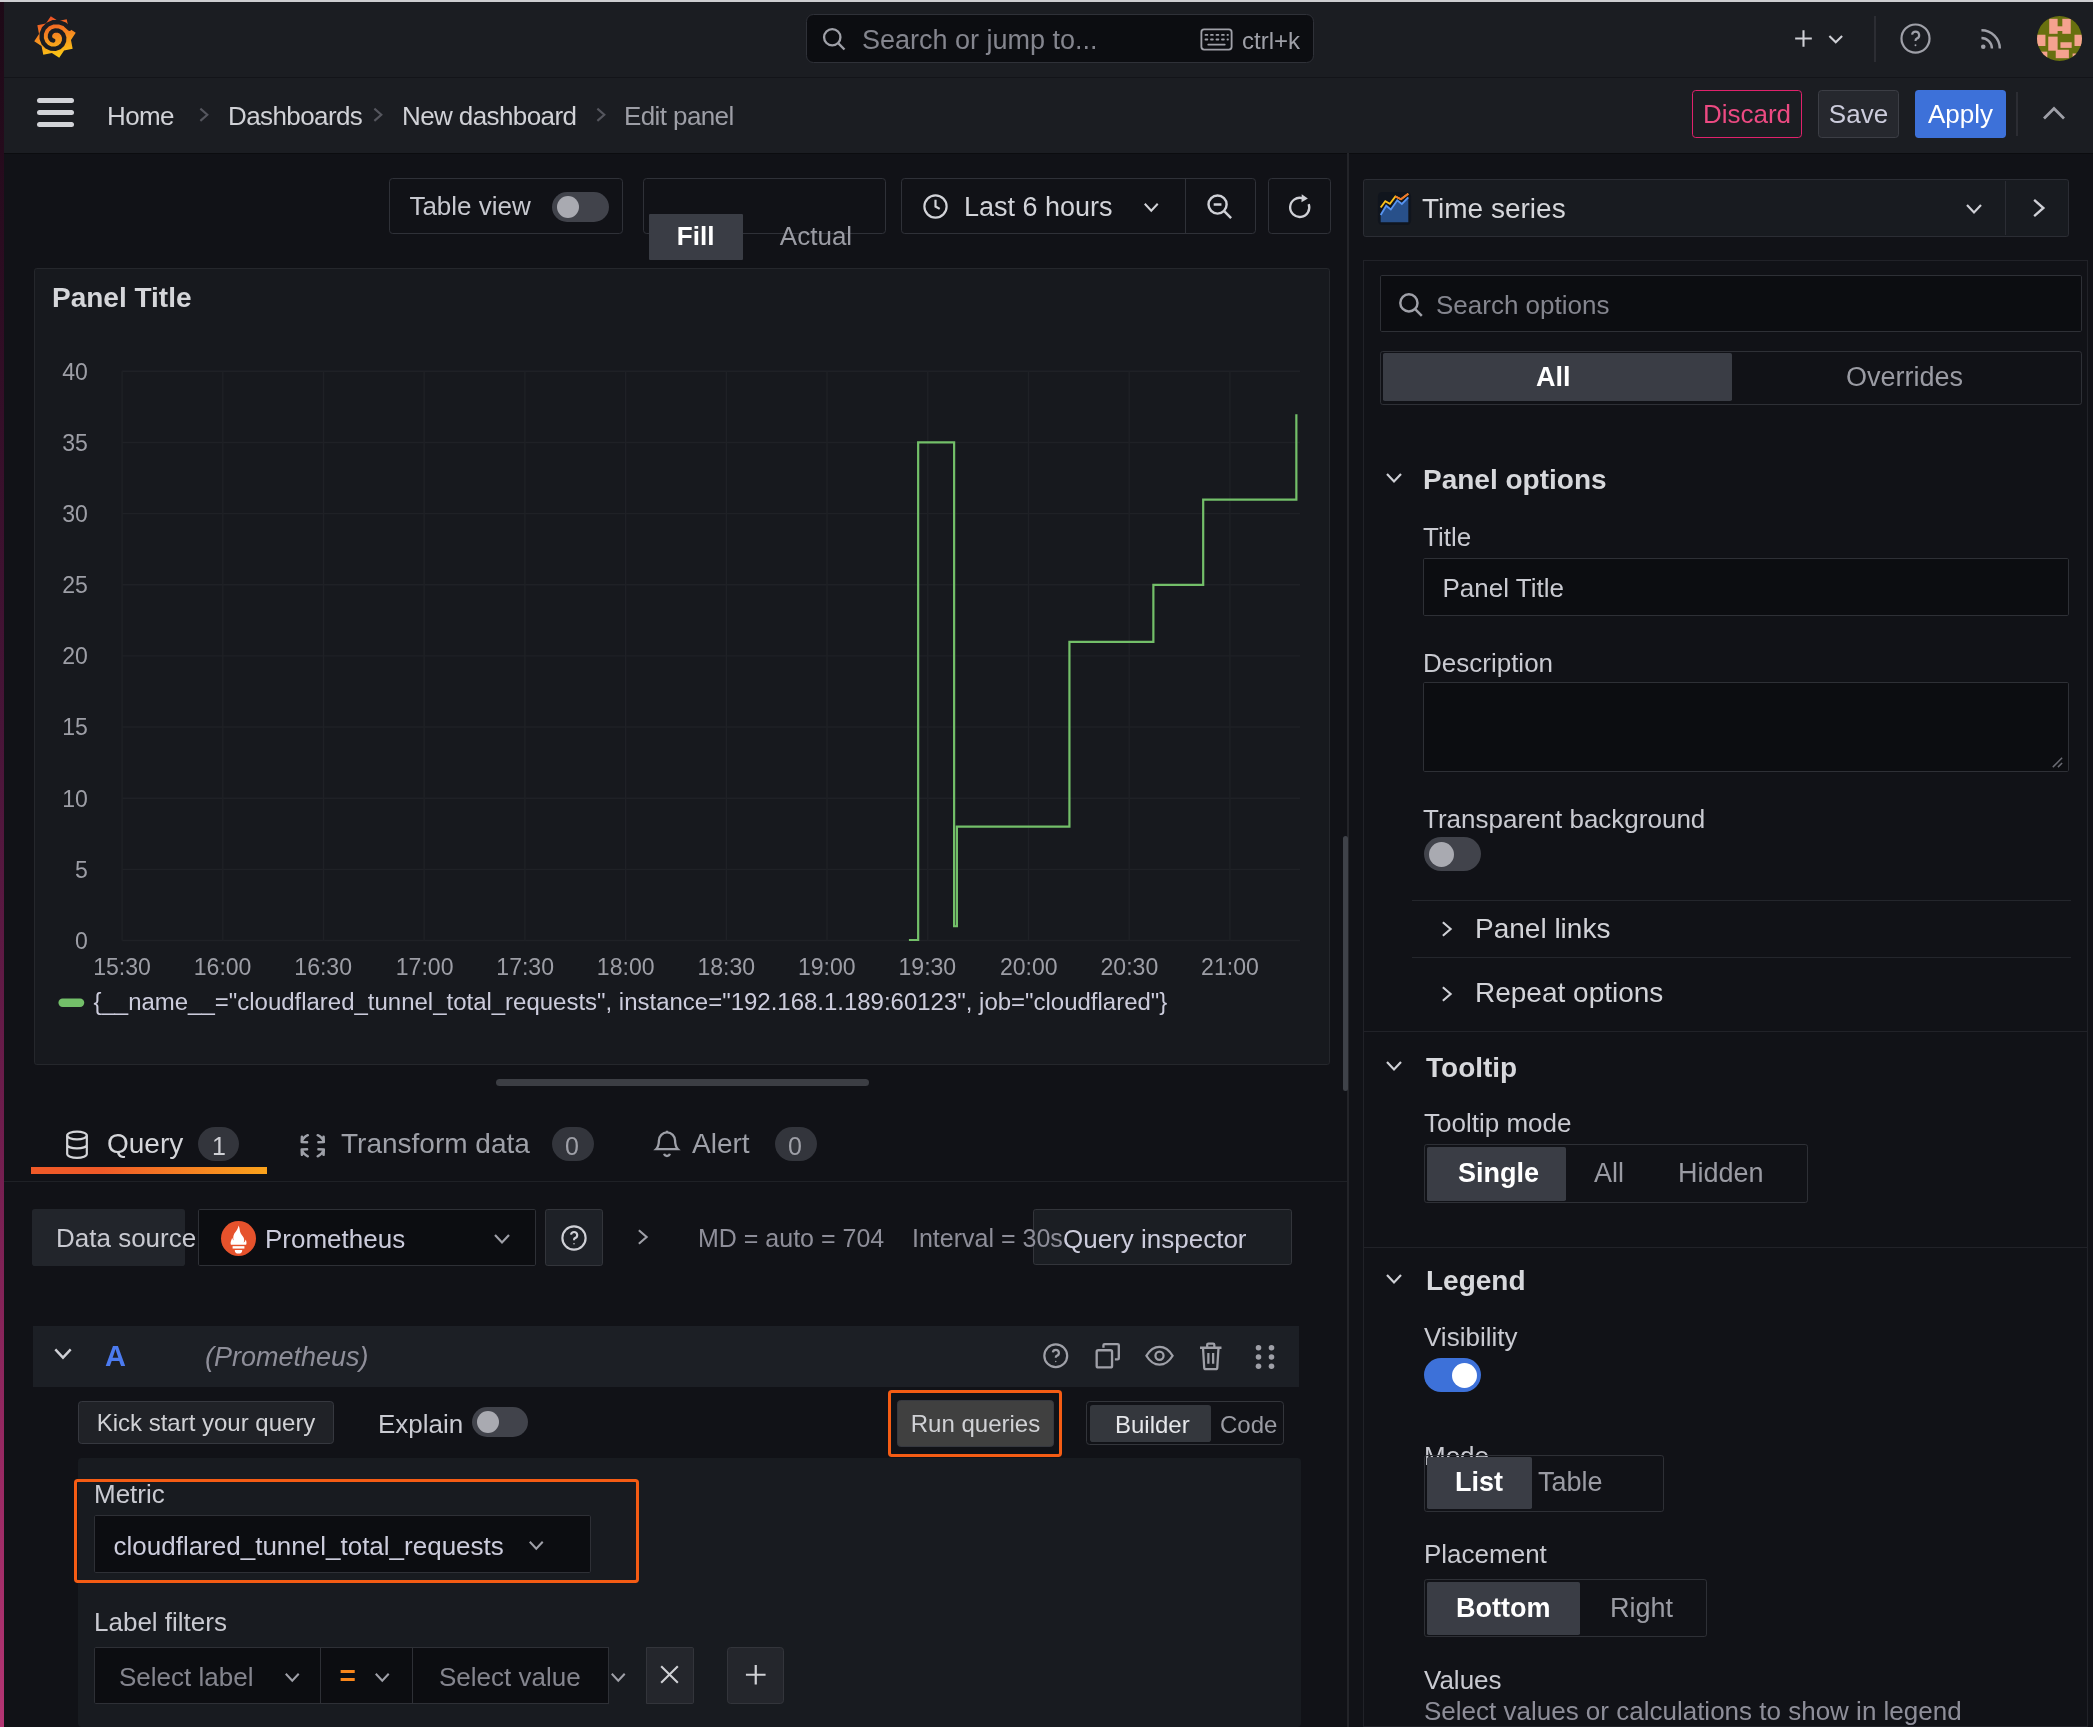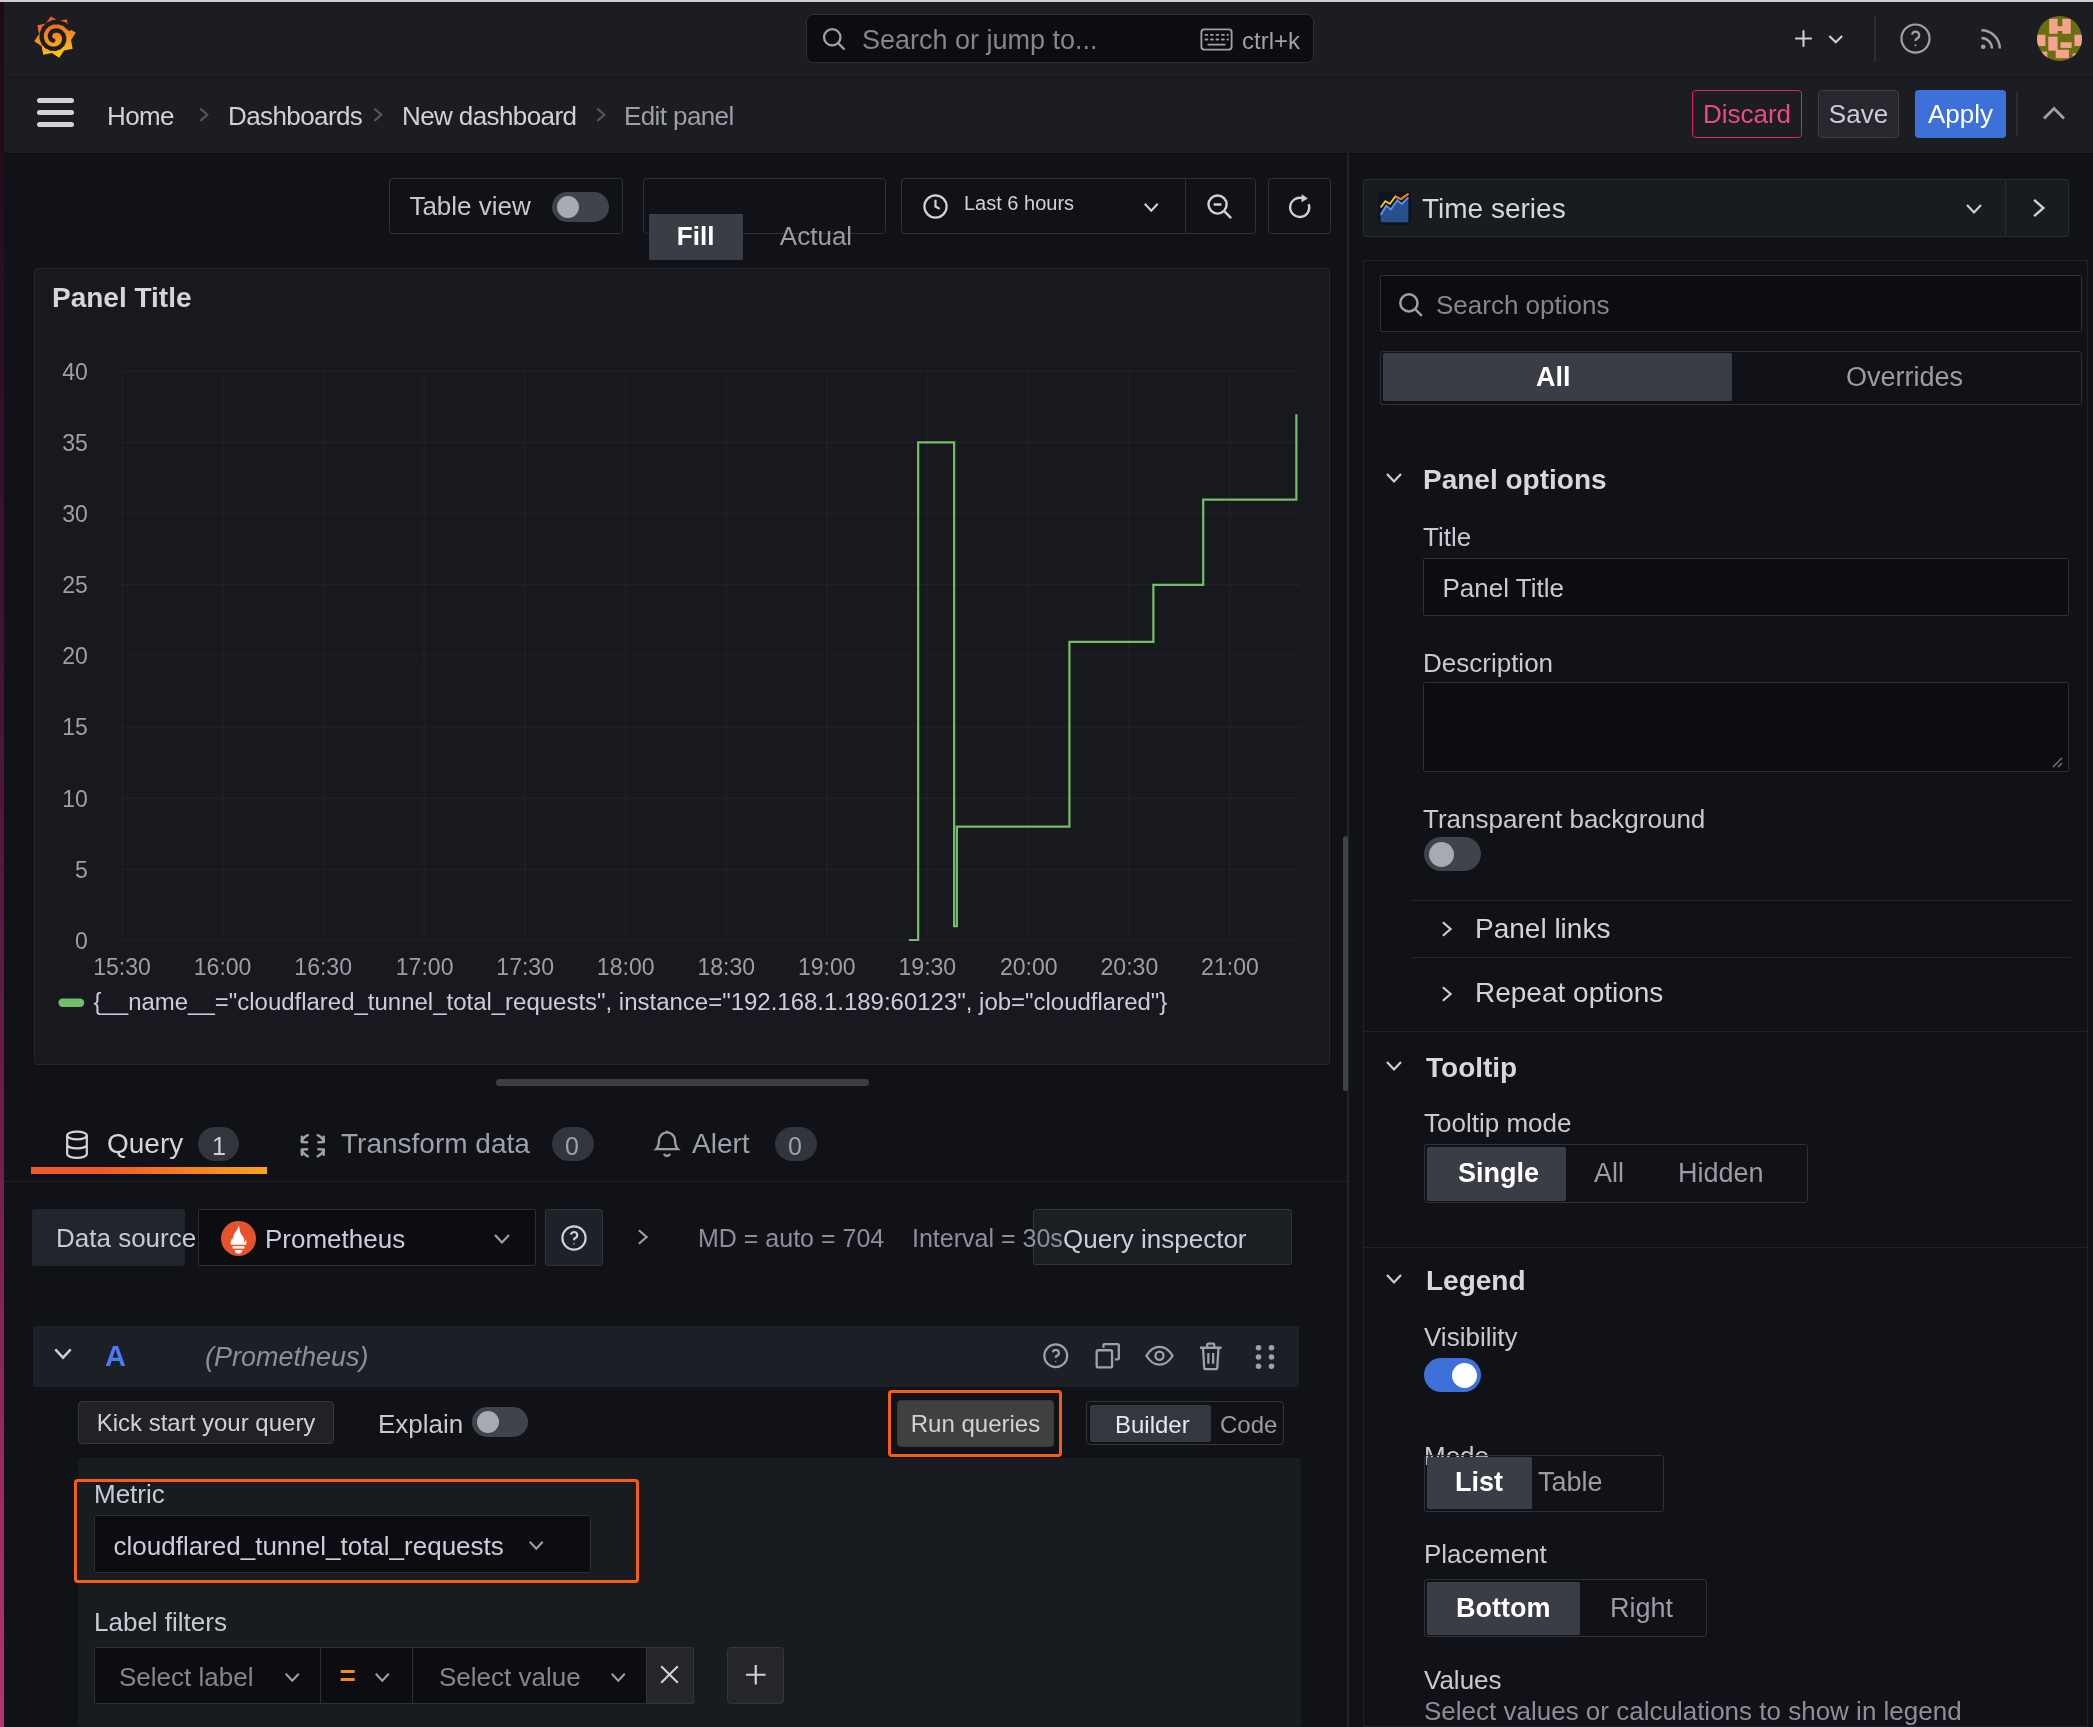--- a/index.html
+++ b/index.html
@@ -149,21 +149,21 @@
 </div>
 <div class="tbox" style="left:643px;width:243px;">
   <div class="seg segon" style="position:absolute;left:4.6px;top:3.7px;width:94px;height:46px;">Fill</div>
   <div class="seg segoff" style="position:absolute;left:99px;top:3.7px;width:138px;height:46px;padding-left:8px;">Actual</div>
 </div>
 <div class="tbox" style="left:901px;width:355px;">
   <svg style="left:18.5px;top:13px" width="29" height="29" viewBox="0 0 24 24" fill="none" stroke="#d2d3d8" stroke-width="1.8">
    <circle cx="12" cy="12" r="9.2"></circle>
       <path d="M12 6.5 V12 L15.5 14"></path>
     </svg>
-  <div class="txt" style="left:62px;top:13px;font-size:20px;color:#d2d3d8;font-weight:500;">Last 6 hours</div>
+  <div class="txt" style="left:62px;top:13px;font-size:27px;color:#d2d3d8;font-weight:500;">Last 6 hours</div>
   <svg style="left:240px;top:22px" width="18.5" height="13" viewBox="0 0 20 14" fill="none" stroke="#d2d3d8" stroke-width="2.2">
       <path d="M3 3 L10 10.5 L17 3"></path>
     </svg>
   <div class="abs" style="left:283px;top:0px;width:1.4px;height:54px;background:#2f3138;"></div>
   <svg style="left:302px;top:12px" width="31" height="31" viewBox="0 0 24 24" fill="none" stroke="#cfd0d6" stroke-width="1.9">
    <circle cx="10.5" cy="10.5" r="7"></circle>
       <path d="M15.8 15.8 L21 21 M7.5 10.5 h6"></path>
     </svg>
 </div>
 <div class="tbox" style="left:1268px;width:63px;">
@@ -343,21 +343,21 @@
   <svg style="left:188px;top:23px" width="18.5" height="13" viewBox="0 0 20 14" fill="none" stroke="#9fa0a8" stroke-width="2.2">
       <path d="M3 3 L10 10.5 L17 3"></path>
     </svg>
 </div>
 <div class="input" style="left:320px;top:1647px;width:93px;height:57px;border-radius:0;">
   <div class="txt" style="left:18.5px;top:12px;font-size:28px;font-weight:600;color:#f8861b;">=</div>
   <svg style="left:52px;top:23px" width="18.5" height="13" viewBox="0 0 20 14" fill="none" stroke="#9fa0a8" stroke-width="2.2">
       <path d="M3 3 L10 10.5 L17 3"></path>
     </svg>
 </div>
-<div class="input" style="left:412px;top:1647px;width:235px;height:57px;border-radius:0;">
+<div class="input" style="left:412px;top:1647px;width:197px;height:57px;border-radius:0;">
   <div class="txt ph" style="left:26px;top:14px;font-size:26px;">Select value</div>
   <svg style="left:196px;top:23px" width="18.5" height="13" viewBox="0 0 20 14" fill="none" stroke="#9fa0a8" stroke-width="2.2">
       <path d="M3 3 L10 10.5 L17 3"></path>
     </svg>
 </div>
 <div class="abs" style="left:646px;top:1647px;width:48px;height:57px;background:#24262c;border:1.4px solid #33353b;border-radius:0 1.8px 1.8px 0;"></div>
 <svg style="left:657px;top:1662px" width="25" height="25" viewBox="0 0 24 24" fill="none" stroke="#d0d1d5" stroke-width="2">
     <path d="M4 4 L20 20 M20 4 L4 20"></path>
   </svg>
 <div class="abs" style="left:727px;top:1647px;width:57px;height:57px;background:#24262c;border:1.4px solid #33353b;border-radius:3.7px;"></div>

